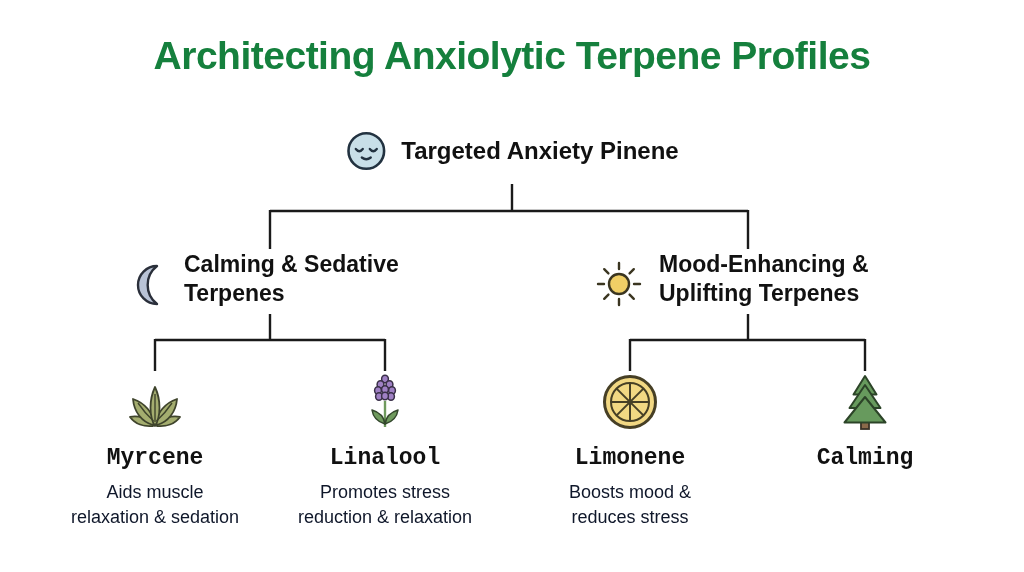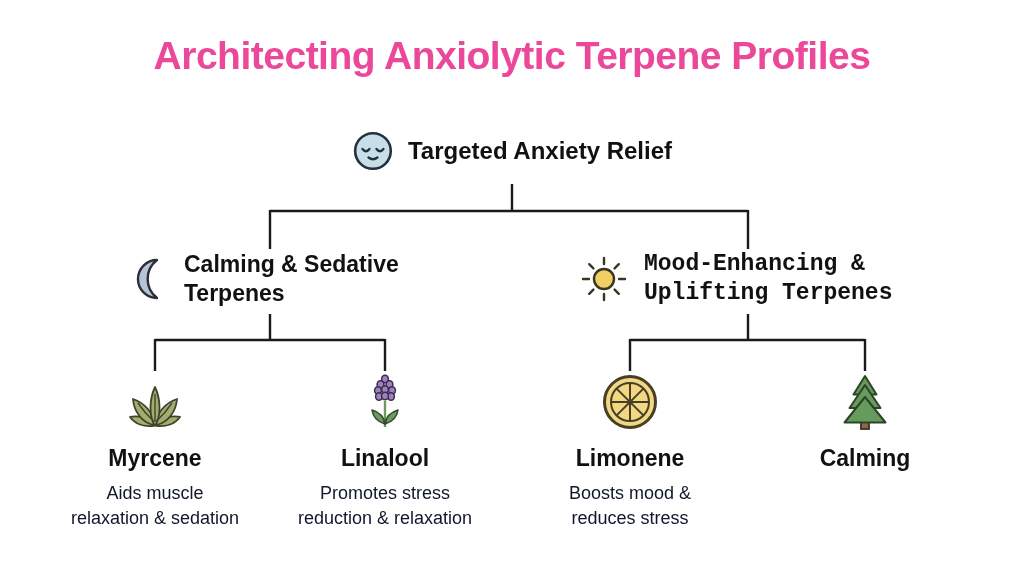--- a/index.html
+++ b/index.html
@@ -15,21 +15,21 @@
   }
 
   .title {
     position: absolute;
     top: 34px; left: 0;
     width: 100%;
     text-align: center;
     font-size: 39px;
     font-weight: bold;
     letter-spacing: -0.5px;
-    color: #ec4899;
+    color: #15803d;
   }
 
   .connectors {
     position: absolute;
     top: 0; left: 0;
     pointer-events: none;
   }
 
   .root-node {
     position: absolute;
@@ -40,25 +40,25 @@
     align-items: center;
     gap: 14px;
     white-space: nowrap;
   }
   .root-label { font-size: 24px; font-weight: bold; }
 
   .branch {
     position: absolute;
     top: 250px;
     display: flex;
-    align-items: center;
+    align-items: flex-end;
     gap: 16px;
   }
   .branch-left  { left: 128px; }
-  .branch-right { left: 580px; font-family: Liberation Mono, monospace; }
+  .branch-right { left: 595px; }
   .branch-label {
     font-size: 23px;
     font-weight: bold;
     line-height: 1.26;
     white-space: pre-line;
   }
 
   .leaf {
     position: absolute;
     top: 371px;
@@ -76,20 +76,21 @@
   .leaf-icon {
     height: 62px;
     display: flex;
     align-items: flex-end;
     justify-content: center;
   }
   .leaf-name {
     margin-top: 12px;
     font-size: 23px;
     font-weight: bold;
+    font-family: Liberation Mono, monospace;
   }
   .leaf-desc {
     margin-top: 9px;
     font-size: 18px;
     line-height: 1.38;
     color: #0f172a;
     white-space: pre-line;
   }
 
   .icon { display: inline-flex; align-items: center; justify-content: center; }
@@ -118,21 +119,21 @@
 
   <div class="root-node">
     <span class="icon">
       <svg width="42" height="42" viewBox="0 0 42 42" aria-hidden="true">
         <circle cx="21" cy="21" r="17.8" fill="#c8dfe8" stroke="#223240" stroke-width="2.6"></circle>
         <path d="M10.5,19 Q14,23.5 17.5,19" fill="none" stroke="#223240" stroke-width="2.3" stroke-linecap="round"></path>
         <path d="M24.5,19 Q28,23.5 31.5,19" fill="none" stroke="#223240" stroke-width="2.3" stroke-linecap="round"></path>
         <path d="M16.5,27.5 Q21,31 25.5,27.5" fill="none" stroke="#223240" stroke-width="2.3" stroke-linecap="round"></path>
       </svg>
     </span>
-    <span class="root-label">Targeted Anxiety Relief</span>
+    <span class="root-label">Targeted Anxiety Pinene</span>
   </div>
 
   <div class="branch branch-left">
     <span class="icon">
       <svg width="40" height="46" viewBox="0 0 40 46" aria-hidden="true">
         <path d="M29,4 A19,19 0 1 0 29,42 A24,24 0 0 1 29,4 Z" fill="#b9c3d6" stroke="#2a2f3a" stroke-width="2.4" stroke-linejoin="round"></path>
       </svg>
     </span>
     <span class="branch-label">Calming &amp; Sedative
 Terpenes</span>

